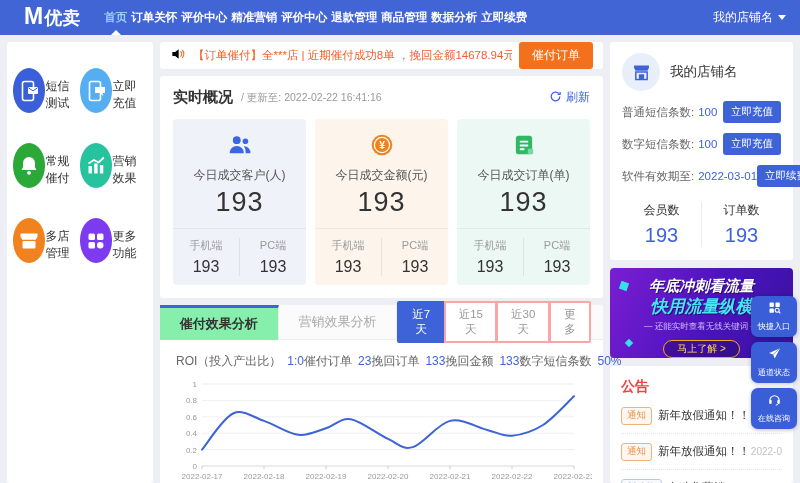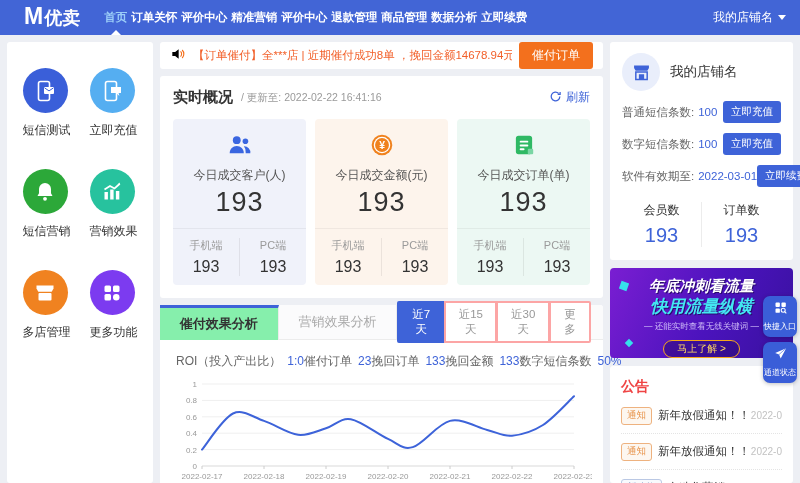--- a/index.html
+++ b/index.html
@@ -15,21 +15,21 @@
   .nav-item.active{color:#9bcdf8}
   .nav-item.active::after{content:"";position:absolute;left:50%;bottom:0;margin-left:-5px;
       border-left:5px solid transparent;border-right:5px solid transparent;border-bottom:5px solid #fff}
   .nav-account{margin-left:auto;font-size:12px;display:flex;align-items:center;gap:5px;cursor:pointer}
   .caret{width:0;height:0;border-left:4px solid transparent;border-right:4px solid transparent;border-top:5px solid #fff}
   
   .layout{display:flex;gap:7px;padding:7px;height:441px}
   .card{background:#fff;border-radius:3px}
   .sidebar{width:146px;flex:none}
   .side-grid{display:grid;grid-template-columns:1fr 1fr;row-gap:30px;padding:26px 6px;justify-items:center}
-  .side-item{display:flex;flex-direction:column;align-items:flex-start;cursor:pointer}
+  .side-item{display:flex;flex-direction:row;align-items:center;cursor:pointer}
   .side-circle{width:45px;height:45px;border-radius:50%;display:flex;align-items:center;justify-content:center}
   .side-circle svg{width:24px;height:24px}
   .side-label{font-size:12px;color:#333;margin-top:9px}
   .main{width:443px;flex:none;display:flex;flex-direction:column;gap:7px}
   .right{flex:1;display:flex;flex-direction:column;gap:8px;min-width:0}
   
   .notice-bar{height:40px;display:flex;align-items:center;padding:0 10px;gap:7px}
   .notice-bar svg{width:16px;height:16px;flex:none}
   .notice-text{flex:1;font-size:11.5px;color:#f2602a;white-space:nowrap;overflow:hidden}
   .btn-orange{background:#f3701d;color:#fff;font-size:12px;padding:5px 13px;border:none;border-radius:3px;cursor:pointer;flex:none}
@@ -97,21 +97,21 @@
   .notices-title{font-size:14px;font-weight:700;color:#ef4444;margin:3px 0 2px}
   .notice-item{display:flex;align-items:center;padding:8.5px 0;border-bottom:1px dotted #e4e4e4;cursor:pointer}
   .notice-item:last-child{border-bottom:none}
   .badge{font-size:9.5px;padding:1.5px 5px;border-radius:3px;white-space:nowrap;flex:none}
   .badge.orange{color:#e8954d;border:1px solid #eeb27f;background:#fdf7f0}
   .badge.blue{color:#8296c5;border:1px solid #bac8e4;background:#f8fafd}
   .notice-txt{font-size:11.5px;color:#333;margin-left:6px;flex:1;white-space:nowrap;overflow:hidden}
   .notice-date{font-size:10px;color:#c2c2c2;margin-left:3px;white-space:nowrap}
   
   .floaters{position:absolute;right:3px;top:296px;display:flex;flex-direction:column;gap:5px;z-index:9}
-  .floater{width:34px;height:41px;background:#3a5ed8;border-radius:7px;color:#fff;text-align:center;
+  .floater{width:46px;height:41px;background:#3a5ed8;border-radius:7px;color:#fff;text-align:center;
            cursor:pointer;display:flex;flex-direction:column;align-items:center;justify-content:center;box-shadow:0 1px 4px rgba(0,0,0,.25)}
   .floater svg{width:15px;height:15px}
   .floater-label{font-size:8.5px;margin-top:2px;transform:scale(.95)}
 </style>
 </head>
 <body>
 
 <div class="nav">
   <div class="logo">
     <span class="logo-m">M</span>
@@ -157,21 +157,21 @@
           </span>
     <span class="side-label">立即充值</span>
   </div>
         <div class="side-item">
     <span class="side-circle" style="background:#2ca839">
             <svg viewBox="0 0 24 24" fill="#fff">
               <path d="M12 3a6 6 0 0 0-6 6v4.2L4.5 16h15L18 13.2V9a6 6 0 0 0-6-6z"></path>
               <circle cx="12" cy="18.8" r="1.9"></circle>
             </svg>
           </span>
-    <span class="side-label">短信营销</span>
+    <span class="side-label">常规催付</span>
   </div>
         <div class="side-item">
     <span class="side-circle" style="background:#27c29e">
             <svg viewBox="0 0 24 24" fill="#fff">
               <rect x="4.5" y="12" width="3.4" height="7.5"></rect>
               <rect x="10.2" y="9.5" width="3.4" height="10"></rect>
               <rect x="15.9" y="11" width="3.4" height="8.5"></rect>
               <path d="M4.5 9.5l5.5-3.5 4.5 2.5 5-4.5" stroke="#fff" stroke-width="1.7" fill="none"></path>
               <path d="M19.5 2.5l.8 2.6-2.7-.4z"></path>
             </svg>
@@ -441,13 +441,22 @@
         </svg></span>
     <span class="floater-label">快捷入口</span>
   </div>
     <div class="floater">
     <span><svg viewBox="0 0 24 24" fill="#fff">
           <path d="M21 3.5L3.5 11l6.2 2.6 2.6 6.2z"></path>
           <path d="M21 3.5L9.7 13.6" stroke="#3a5ed8" stroke-width="1"></path>
         </svg></span>
     <span class="floater-label">通道状态</span>
   </div>
+    <div class="floater">
+    <span><svg viewBox="0 0 24 24">
+          <path d="M4.5 13.5a7.5 7.5 0 0 1 15 0" fill="none" stroke="#fff" stroke-width="1.8"></path>
+          <rect x="3.5" y="12.5" width="4" height="6.5" rx="2" fill="#fff"></rect>
+          <rect x="16.5" y="12.5" width="4" height="6.5" rx="2" fill="#fff"></rect>
+          <path d="M18 19a5 5 0 0 1-4 2" fill="none" stroke="#fff" stroke-width="1.6"></path>
+        </svg></span>
+    <span class="floater-label">在线咨询</span>
+  </div>
   </div>
 
 </body></html>

